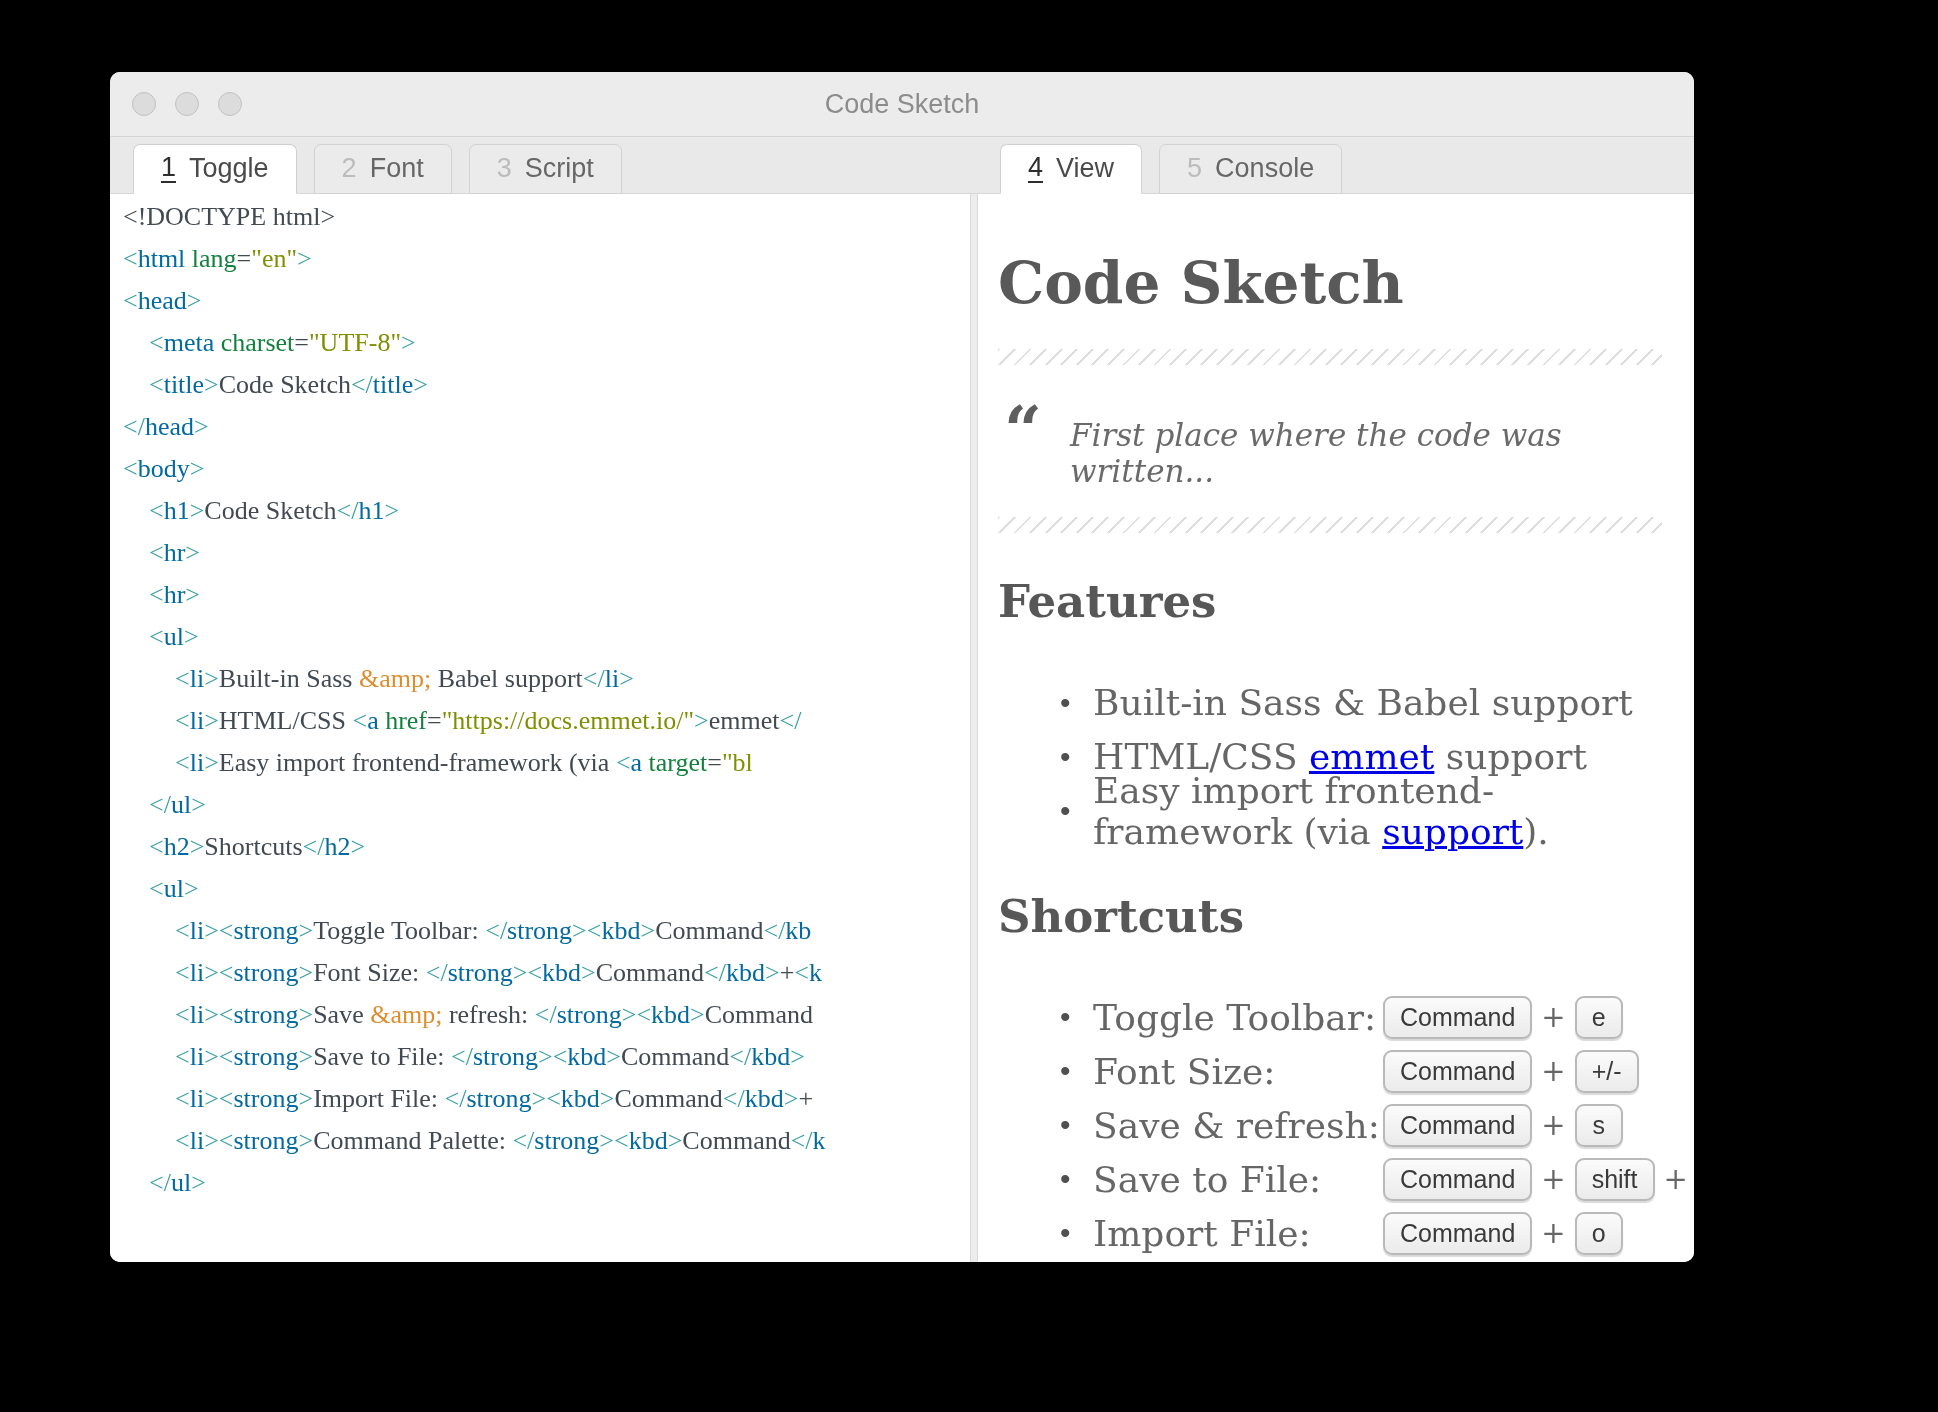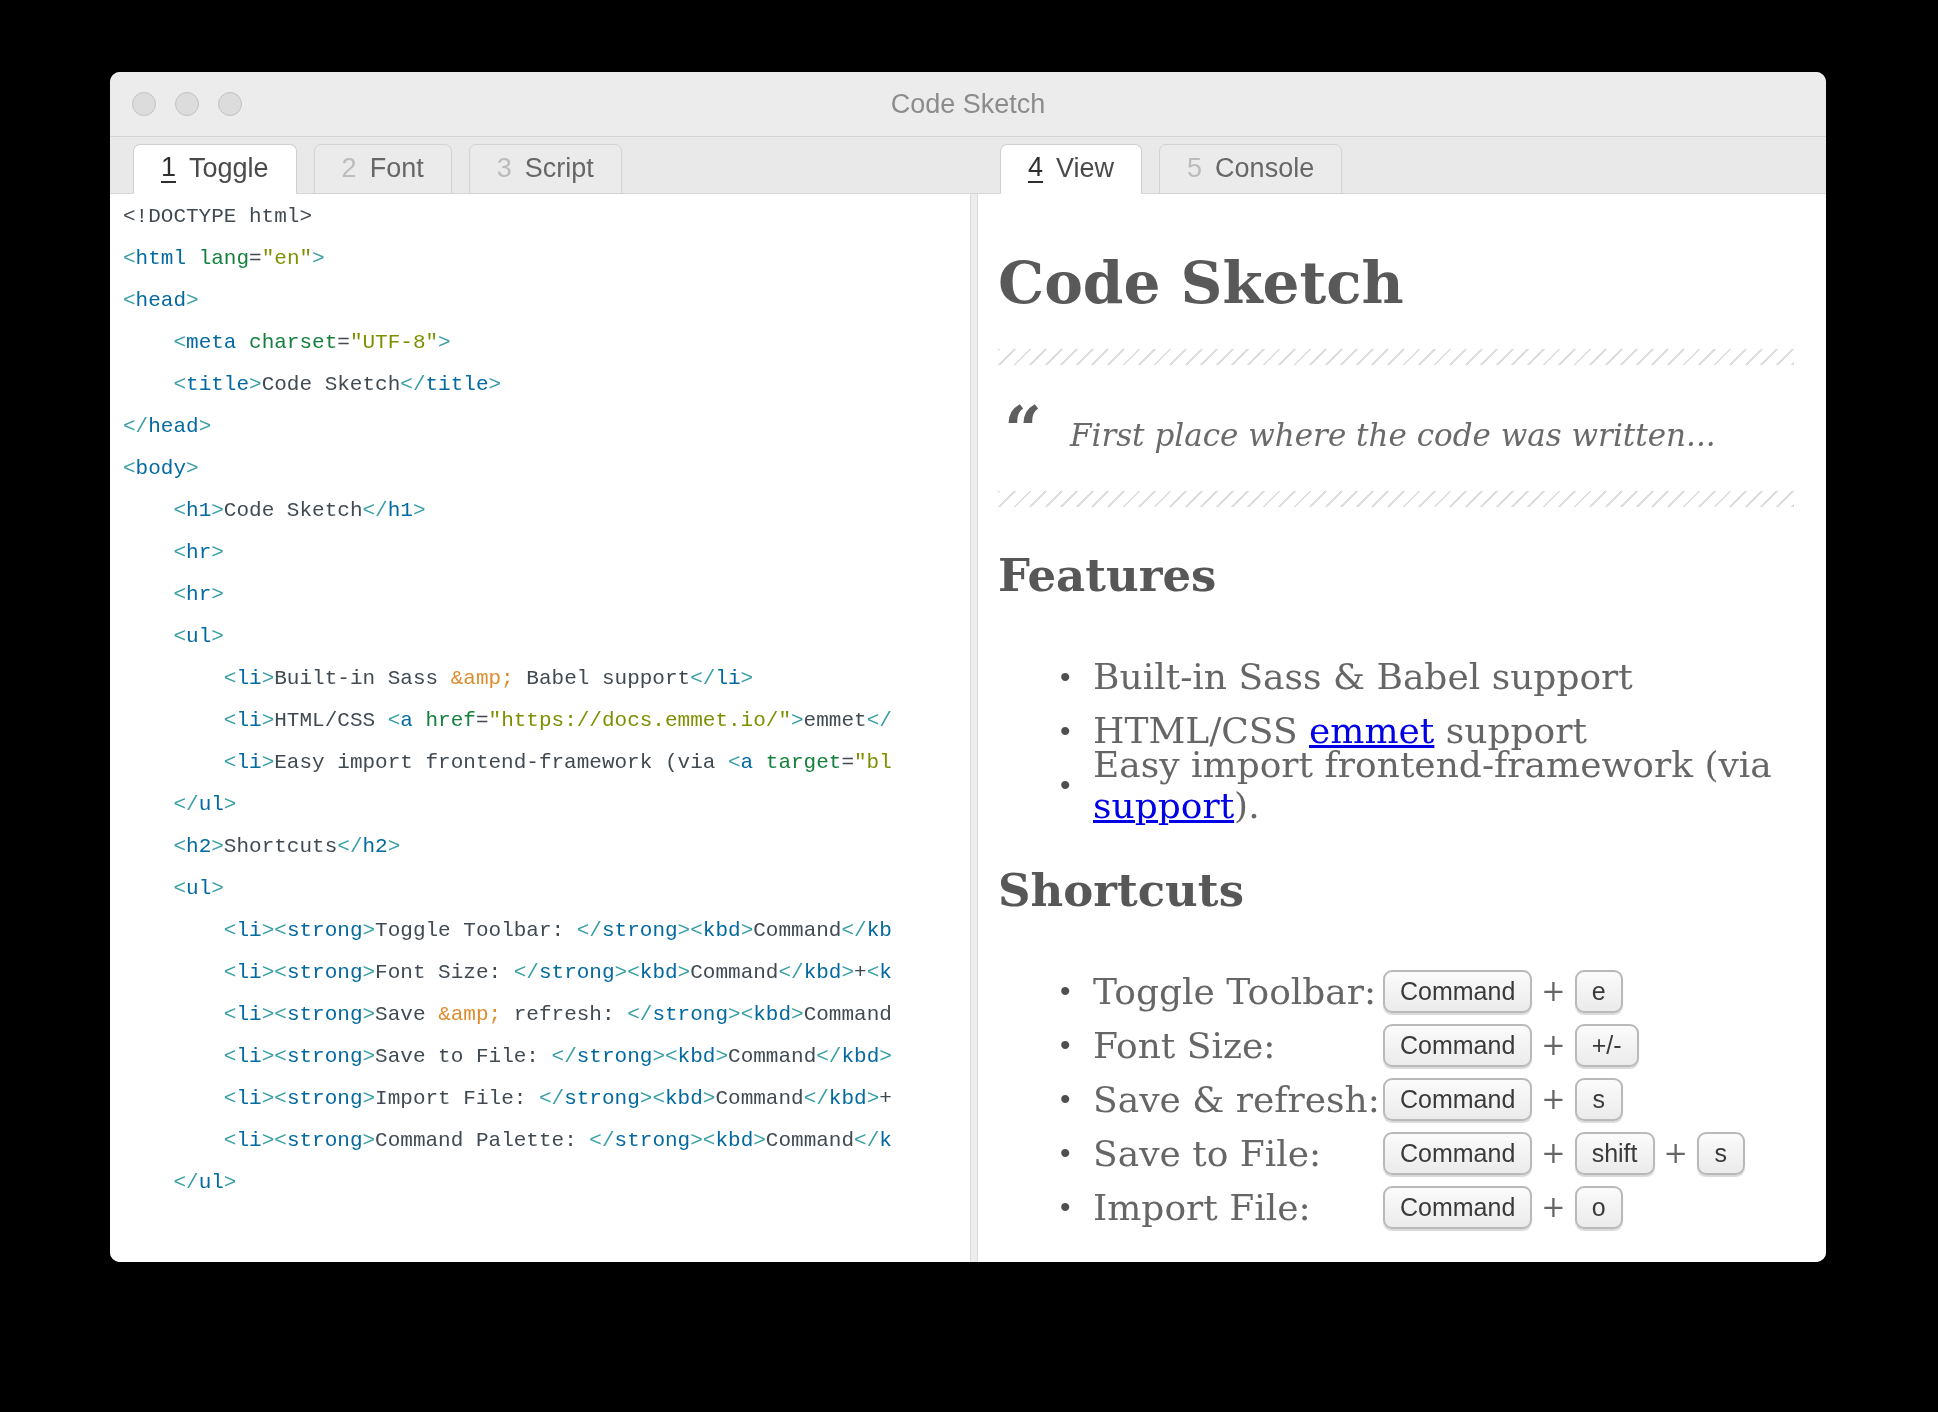--- a/index.html
+++ b/index.html
@@ -5,21 +5,21 @@
   * { box-sizing: border-box; }
   html,body { margin:0; padding:0; }
   body {
     width:1938px; height:1412px; background:#000;
     position:relative; overflow:hidden;
     font-family:"Liberation Sans", sans-serif;
   }
 
   
   .window {
-    position:absolute; left:110px; top:72px; width:1716px; height:1190px;
+    position:absolute; left:110px; top:72px; width:1584px; height:1190px;
     background:#fff; border-radius:10px; overflow:hidden;
     display:flex; flex-direction:column;
     box-shadow:0 24px 70px rgba(0,0,0,.65);
     justify-content:center;
   }
   .titlebar {
     height:65px; flex:0 0 auto; background:#ececec;
     border-bottom:1px solid #d4d4d4; position:relative;
   }
   .traffic { position:absolute; left:22px; top:50%; transform:translateY(-50%); display:flex; gap:19px; }
@@ -43,22 +43,22 @@
   .tab.active .num { color:#2e2e2e; border-bottom:2px solid #2e2e2e; line-height:1.05; }
 
   .content { flex:1; display:flex; min-height:0; }
 
   
   .editor-pane {
     width:860px; flex:0 0 auto; overflow:hidden;
     padding:2px 0 0 13px; background:#fff;
   }
   .code-line {
-    font-family:Liberation Mono, monospace;
-    font-size:21px; line-height:42px; white-space:pre; overflow:hidden;
+    font-family:Liberation Serif, serif;
+    font-size:26px; line-height:42px; white-space:pre; overflow:hidden;
   }
   .tk-x { color:#414a52; }
   .tk-p { color:#379fa5; }
   .tk-t { color:#0369a1; }
   .tk-a { color:#15803d; }
   .tk-s { color:#7f8f00; }
   .tk-e { color:#dd8d2e; }
 
   .divider {
     width:8px; flex:0 0 auto; background:#ededed;

